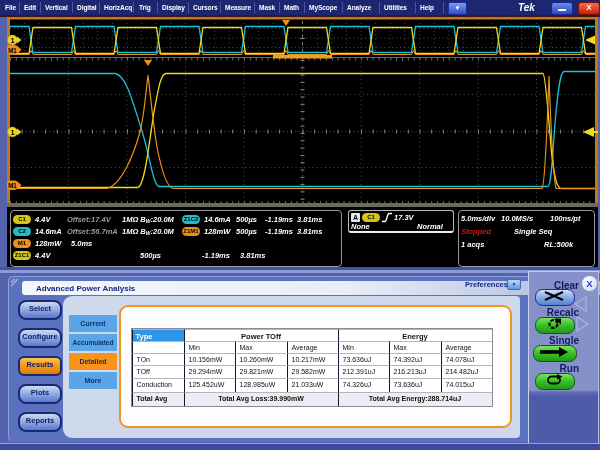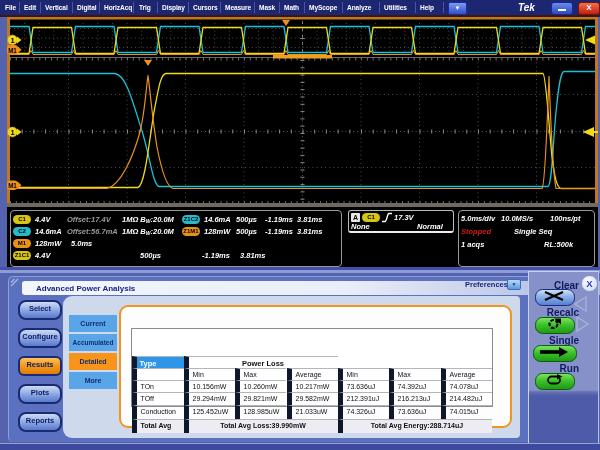--- a/index.html
+++ b/index.html
@@ -50,23 +50,23 @@
 .tab{position:absolute;left:60px;width:48px;height:17px;background:#5aa4e8;
   color:#10306e;font-size:7px;font-weight:bold;text-align:center;line-height:17px;}
 .tabsel{background:#f8941a;}
 #orangepanel{position:absolute;left:109.5px;top:28px;width:389px;height:119px;
   background:#fdfdfe;border:2px solid #f09522;border-radius:9px;}
 #swtitle{position:absolute;left:0;top:5px;width:100%;text-align:center;
   font-size:7.5px;font-weight:bold;color:#111;}
 
 #ptable{position:absolute;left:10px;top:21px;width:360px;height:77px;
   border:1px solid #8a8a92;background:#fff;}
-.cell{position:absolute;border-left:5px solid #0f172a;border-top:1px solid #b4b4bc;
+.cell{position:absolute;border-left:1px solid #0f172a;border-top:1px solid #b4b4bc;
   font-size:7px;color:#111;overflow:hidden;white-space:nowrap;box-sizing:border-box;
-  padding:2px 0 0 4px;margin-top:27px;}
+  padding:2px 0 0 4px;}
 .chead{font-size:7.5px;font-weight:bold;text-align:center;padding-left:0;}
 .ctype{background:#2e96e8;color:#fff;font-weight:bold;text-align:left;}
 .cavg{background:#ececf2;}
 
 #rpanel{left:528px;top:271px;width:69px;height:175px;background:linear-gradient(#8791c9 0 118px,#6570b4 120px,#4d5ba8 124px 100%);
   border-top:1px solid #c8d2ec;border-left:1px solid #c8d2ec;border-right:1.5px solid #b4bede;}
 .rlabel{position:absolute;left:0;width:50px;text-align:right;font-size:10px;font-weight:bold;color:#101a60;}
 .rbtn{position:absolute;left:6px;width:38px;height:15px;border-radius:7.5px;}
 .greenb{background:linear-gradient(#7de45e,#3cc22c 45%,#1f9a14);border:1.5px solid #0c5c0c;}
 .blueb{background:linear-gradient(#cfe0f6,#8cb0e8 45%,#5580d0);border:1.5px solid #1a2a80;}
@@ -313,21 +313,22 @@
   <div class="navbtn navsel" style="top:79px;">Results</div>
   <div class="navbtn" style="top:107px;">Plots</div>
   <div class="navbtn" style="top:135px;">Reports</div>
   <div class="tab" style="top:38px;">Current</div>
   <div class="tab" style="top:57px;font-size:6.5px;">Accumulated</div>
   <div class="tab tabsel" style="top:76px;">Detailed</div>
   <div class="tab" style="top:95px;">More</div>
   <div id="orangepanel">
     <div id="ptable">
       <div class="cell chead ctype" style="left:0;top:0;width:52px;height:12px;padding-left:3px;text-align:left;">Type</div>
-      <div class="cell chead" style="left:52px;top:0;width:154px;height:12px;">Power Loss</div>
+      <div class="cell chead" style="left:52px;top:0;width:154px;height:12px;">Power TOff</div>
+      <div class="cell chead" style="left:206px;top:0;width:154px;height:12px;">Energy</div>
       <div class="cell" style="left:0;top:12px;width:52px;height:12px;"></div>
       <div class="cell" style="left:52px;top:12px;width:51px;height:12px;">Min</div>
       <div class="cell" style="left:103px;top:12px;width:51px;height:12px;">Max</div>
       <div class="cell" style="left:155px;top:12px;width:51px;height:12px;">Average</div>
       <div class="cell" style="left:206px;top:12px;width:51px;height:12px;">Min</div>
       <div class="cell" style="left:257px;top:12px;width:52px;height:12px;">Max</div>
       <div class="cell" style="left:309px;top:12px;width:51px;height:12px;">Average</div>
       <div class="cell" style="left:0;top:24px;width:52px;height:12px;">TOn</div>
       <div class="cell" style="left:52px;top:24px;width:51px;height:12px;">10.156mW</div>
       <div class="cell" style="left:103px;top:24px;width:51px;height:12px;">10.260mW</div>

